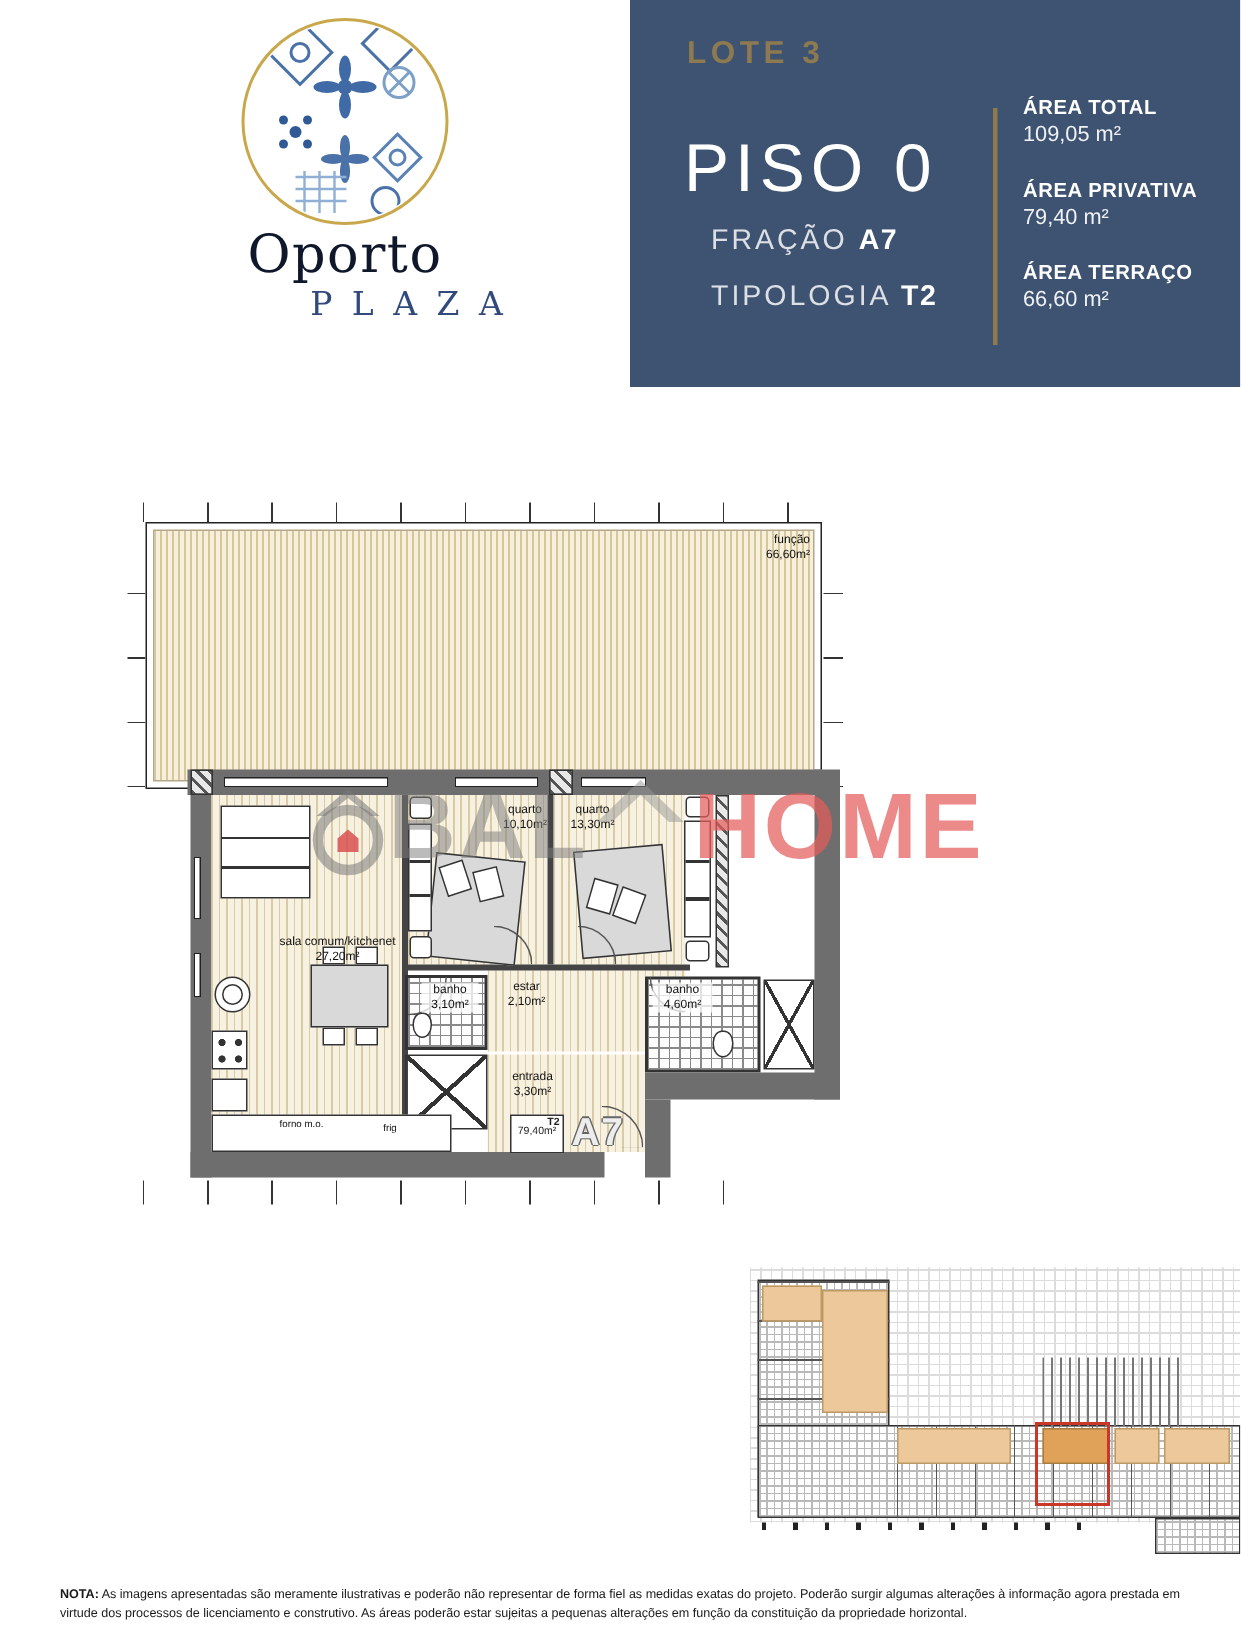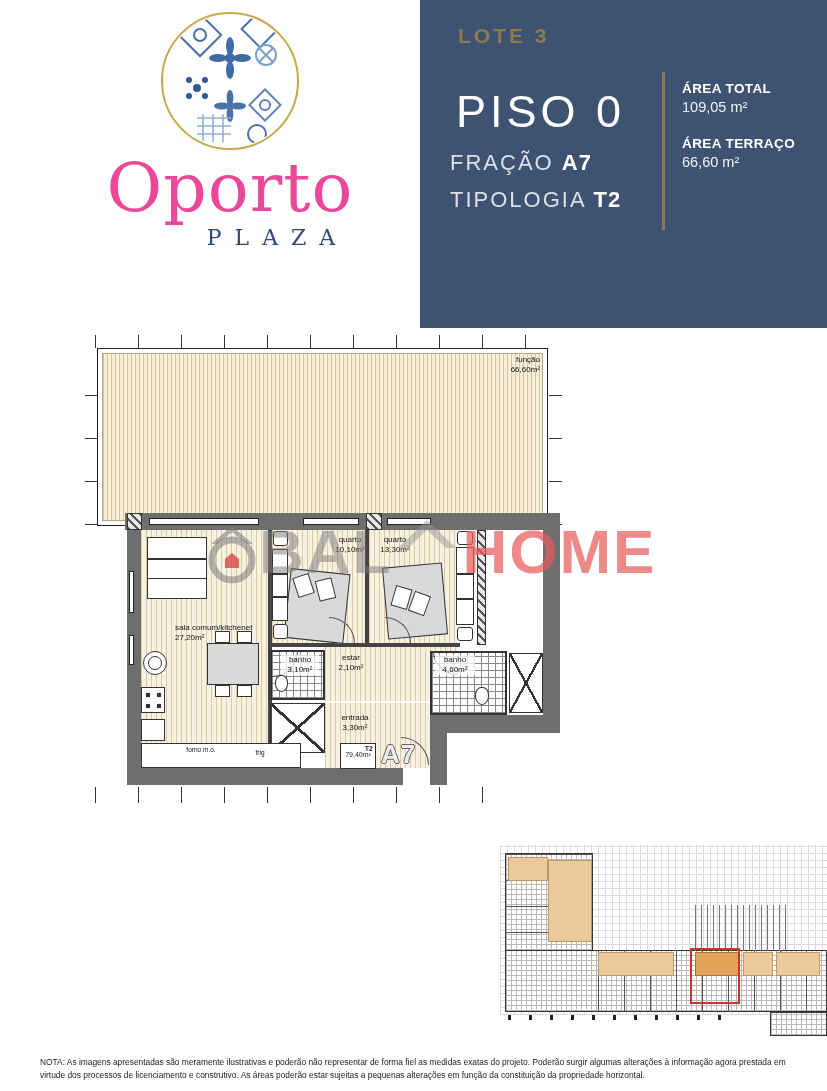--- a/index.html
+++ b/index.html
@@ -4,31 +4,31 @@
 <style>
   *{margin:0;padding:0;box-sizing:border-box}
   html,body{background:#fff}
   body{font-family:"Liberation Sans",sans-serif;color:#222}
   .page{position:relative;width:827px;height:1091px;background:#fff;overflow:hidden}
   .abs{position:absolute}
 
   
   .logo{left:40px;top:6px;width:380px;height:252px;text-align:center}
   .medallion{display:block;margin:4px auto 0}
-  .logo-name{font-family:"DejaVu Serif","Liberation Serif",serif;font-size:68px;color:#ec4899;line-height:1.05;letter-spacing:1px}
+  .logo-name{font-family:"DejaVu Serif","Liberation Serif",serif;font-size:35px;color:#0f172a;line-height:1.05;letter-spacing:1px}
   .logo-sub{font-family:"DejaVu Serif","Liberation Serif",serif;font-size:22px;letter-spacing:13px;color:#31497b;padding-left:95px;margin-top:2px}
 
   
-  .panel{left:420px;top:0;width:407px;height:328px;background:#3e5371}
+  .panel{left:420px;top:0;width:407px;height:258px;background:#3e5371}
   .lote{left:38px;top:24px;font-size:21px;letter-spacing:3px;color:#8d7a50;font-weight:700}
   .piso{left:36px;top:86px;font-size:45px;color:#fff;letter-spacing:4px;font-weight:400}
-  .fracline{left:30px;font-size:22px;letter-spacing:2px;color:rgba(255,255,255,.82);font-weight:300}
+  .fracline{left:54px;font-size:19px;letter-spacing:2px;color:rgba(255,255,255,.82);font-weight:300}
   .fracline b{color:#fff;font-weight:700;letter-spacing:1px}
   .gold-line{left:242px;top:72px;width:3px;height:158px;background:#8f7a4e}
-  .areas{left:262px;top:81px;width:145px;color:#fff}
+  .areas{left:262px;top:64px;width:145px;color:#fff}
   .area-item{margin-bottom:21px}
   .area-label{font-size:13.5px;font-weight:700;letter-spacing:.4px}
   .area-value{font-size:14.5px;font-weight:300;color:rgba(255,255,255,.92);margin-top:3px}
 
   
   .plan{left:85px;top:335px;width:480px;height:480px}
   .ticksH{background:repeating-linear-gradient(90deg,#333 0 1px,transparent 1px 43px)}
   .ticksV{background:repeating-linear-gradient(0deg,#333 0 1px,transparent 1px 43px)}
   .frame{border:1.5px solid #222;background:#fff;padding:4px}
   .hatchV{width:100%;height:100%;border:1px solid #b5a888;background:repeating-linear-gradient(90deg,#d8c69b 0 1px,#f6efdc 1px 4px)}
@@ -69,21 +69,21 @@
   .kp-roof{background:#ecc89b;border:1px solid #bb9a66}
   .kp-roof-hi{background:#dfa258;border:1px solid #a87b3e}
   .kp-hatch{background:repeating-linear-gradient(90deg,#777 0 1px,transparent 1px 6px)}
   .kp-red{border:2.5px solid #c8372a}
   .kp-dots{background:repeating-linear-gradient(90deg,#222 0 3px,transparent 3px 21px)}
   .kp-div-v{background:repeating-linear-gradient(90deg,#555 0 1px,transparent 1px 26px)}
   .kp-div-h{background:repeating-linear-gradient(0deg,#555 0 1px,transparent 1px 26px)}
 
   
   .note{left:40px;top:1056px;width:752px;font-size:8.4px;line-height:1.6;color:#1a1a1a}
-  .note b{font-weight:400}
+  .note b{font-weight:700}
 </style>
 </head>
 <body>
 
 <div class="page">
 
   <div class="abs logo">
     <svg class="medallion" width="142" height="142" viewBox="0 0 142 142">
       <defs>
           <clipPath id="cp">
@@ -145,20 +145,24 @@
     </div>
     <div class="abs fracline" style="top:187px">
       <span>TIPOLOGIA</span>
       <b>T2</b>
     </div>
     <div class="abs gold-line"></div>
     <div class="abs areas">
       <div class="area-item">
         <div class="area-label">ÁREA TOTAL</div>
         <div class="area-value">109,05 m²</div>
+      </div>
+      <div class="area-item">
+        <div class="area-label">ÁREA PRIVATIVA</div>
+        <div class="area-value">79,40 m²</div>
       </div>
       <div class="area-item">
         <div class="area-label">ÁREA TERRAÇO</div>
         <div class="area-value">66,60 m²</div>
       </div>
     </div>
   </div>
 
   <div class="abs plan">
 
@@ -236,21 +240,21 @@
       <span class="a">m.o.</span>
     </div>
     <div class="abs klabel" style="left:160px;top:414px;width:30px">frig</div>
 
     <div class="abs arc arc-br" style="left:187px;top:316px;width:26px;height:26px"></div>
     <div class="abs arc arc-tr" style="left:244px;top:282px;width:26px;height:26px"></div>
     <div class="abs arc arc-tr" style="left:300px;top:282px;width:26px;height:26px"></div>
     <div class="abs arc arc-bl" style="left:348px;top:316px;width:24px;height:24px"></div>
     <div class="abs arc arc-tr" style="left:316px;top:402px;width:28px;height:28px"></div>
 
-    <div class="abs rlabel" style="left:90px;top:288px;width:100px;text-align:left">
+    <div class="abs rlabel" style="left:90px;top:288px;width:100px;text-align:center">
       <span class="a">sala comum/kitchenet</span>
       <span class="a">27,20m²</span>
     </div>
     <div class="abs rlabel" style="left:245px;top:200px;width:40px">
       <span class="a">quarto</span>
       <span class="a">10,10m²</span>
     </div>
     <div class="abs rlabel" style="left:288px;top:200px;width:44px">
       <span class="a">quarto</span>
       <span class="a">13,30m²</span>

